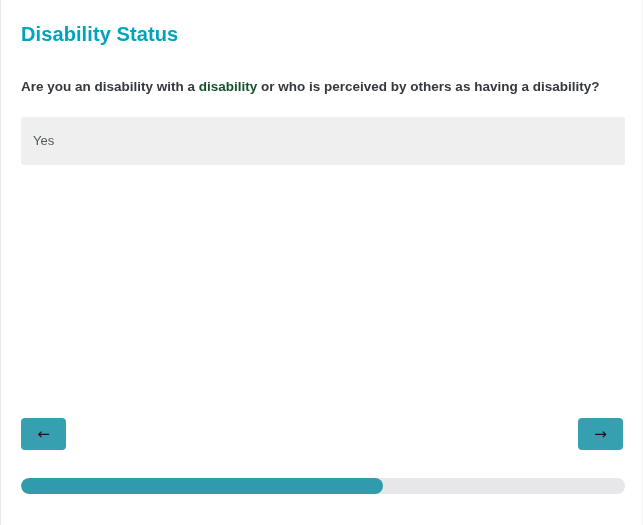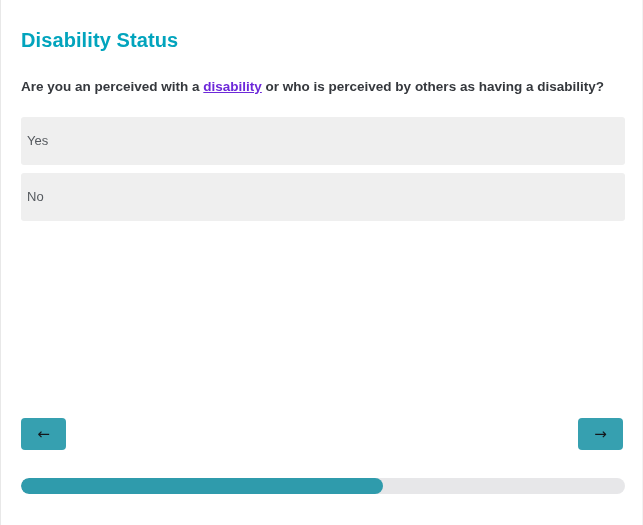--- a/index.html
+++ b/index.html
@@ -27,57 +27,55 @@
 
   .page-title {
     position: absolute;
     left: 20px;
     top: 21px;
     font-size: 20px;
     font-weight: bold;
     color: #02a4bd;
     letter-spacing: 0.1px;
     line-height: 26px;
-    margin-top: 6px;
   }
 
   .question-text {
     position: absolute;
     left: 20px;
     top: 78px;
     right: 20px;
     font-size: 13.5px;
     font-weight: bold;
     color: #35383d;
     line-height: 18px;
   }
   .question-term {
-    text-decoration: underline;
-    color: #6d28d9;
+    color: #14532d;
     cursor: help;
   }
 
   .options-list {
     position: absolute;
     left: 20px;
     top: 117px;
     width: 604px;
   }
   .option-row {
     height: 48px;
     background: #efefef;
     border-radius: 3px;
     margin-bottom: 8px;
     display: flex;
     align-items: center;
     cursor: pointer;
     box-sizing: border-box;
   }
   .option-label {
-    padding-left: 6px;
+    padding-left: 12px;
     font-size: 13px;
     color: #55595e;
     line-height: 18px;
   }
 
   .nav-row {
     position: absolute;
     left: 20px;
     right: 19px;
     top: 418px;
@@ -123,29 +121,26 @@
   }
 </style>
 </head>
 <body>
 
 <div class="survey-card">
 
   <div class="page-title">Disability Status</div>
 
   <div class="question-text">
-    <span>Are you an perceived with a </span><span class="question-term">disability</span><span> or who is perceived by others as having a disability?</span>
+    <span>Are you an disability with a </span><span class="question-term">disability</span><span> or who is perceived by others as having a disability?</span>
   </div>
 
   <div class="options-list">
     <div class="option-row">
       <span class="option-label">Yes</span>
-    </div>
-    <div class="option-row">
-      <span class="option-label">No</span>
     </div>
   </div>
 
   <div class="nav-row">
     <button class="nav-button prev">
       <span class="nav-arrow">←</span>
     </button>
     <button class="nav-button next">
       <span class="nav-arrow">→</span>
     </button>

